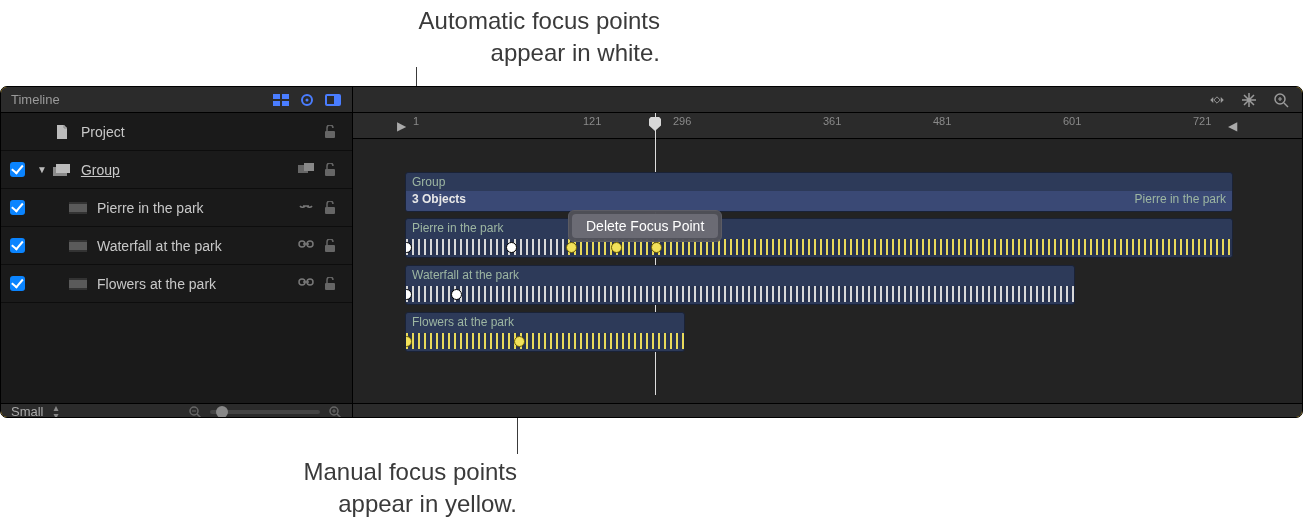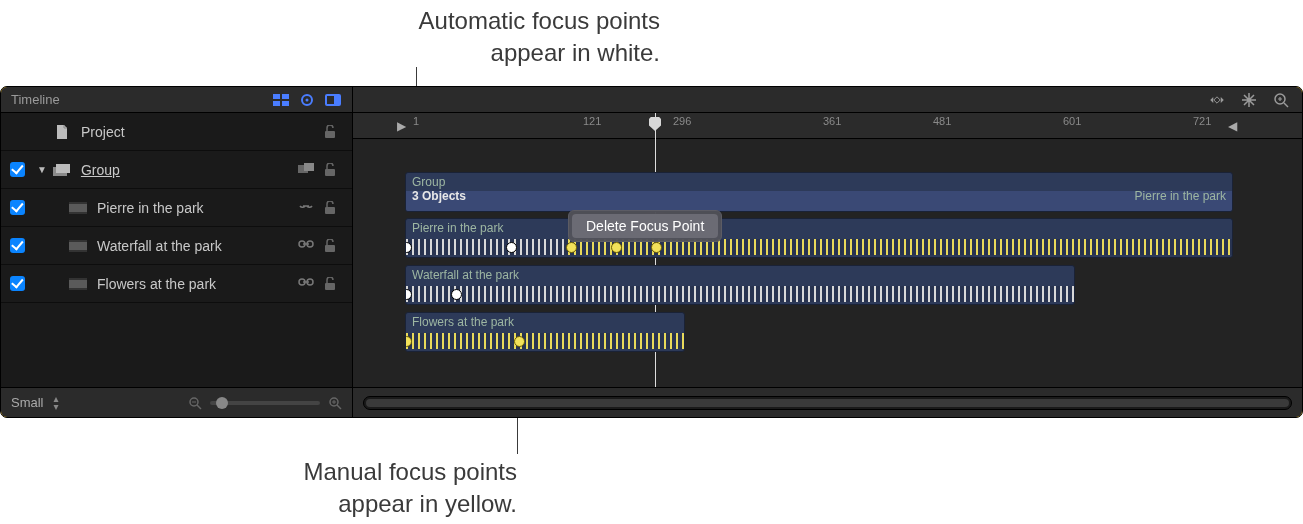--- a/index.html
+++ b/index.html
@@ -177,24 +177,25 @@
   .menu-item {
     background:#6b6b74;
     color:#fff;
     font-size:14px;
     padding:4px 14px;
     border-radius:4px;
     white-space:nowrap;
   }
 
   .footer-row {
-    height:30px;
+    height:14px;
     display:flex;
     border-top:1px solid #000;
     background:#2b2b2b;
+    flex-direction:column;
   }
   .footer-left {
     width:352px;
     border-right:1px solid #000;
     display:flex; align-items:center;
     padding:0 10px; gap:10px;
     color:#aaa; font-size:13px;
   }
   .size-stepper { display:flex; align-items:center; gap:3px; color:#888; font-size:10px; flex-direction:column; line-height:0.5; }
   .zoom-ctrl { flex:1; display:flex; align-items:center; justify-content:flex-end; gap:8px; }
@@ -431,21 +432,21 @@
       </div>
 
       <div class="playhead" style="left:302px; top:0; height:282px;">
         <div class="playhead-head"></div>
       </div>
 
       <div class="tracks">
 
         <div class="clip" style="left:52px; top:32px; width:828px; height:40px;">
           <div class="clip-title">Group</div>
-          <div style="display:flex; justify-content:space-between; align-items:flex-end; padding:12px 6px; background:#3a4975; height:20px;">
+          <div style="display:flex; justify-content:space-between; align-items:flex-start; padding:1px 6px; background:#3a4975; height:20px;">
             <span class="clip-title white" style="padding:0;">3 Objects</span>
             <span style="color:#9db6a2; font-size:12px;">Pierre in the park</span>
           </div>
         </div>
 
         <div class="clip" style="left:52px; top:78px; width:828px; height:40px;">
           <div class="clip-title">Pierre in the park</div>
           <div class="ticks-band" style="bottom:2px;">
             <div class="ticks-base"></div>
             <div class="ticks-yellow" style="position:absolute; left:0; right:0; top:0;"></div>

